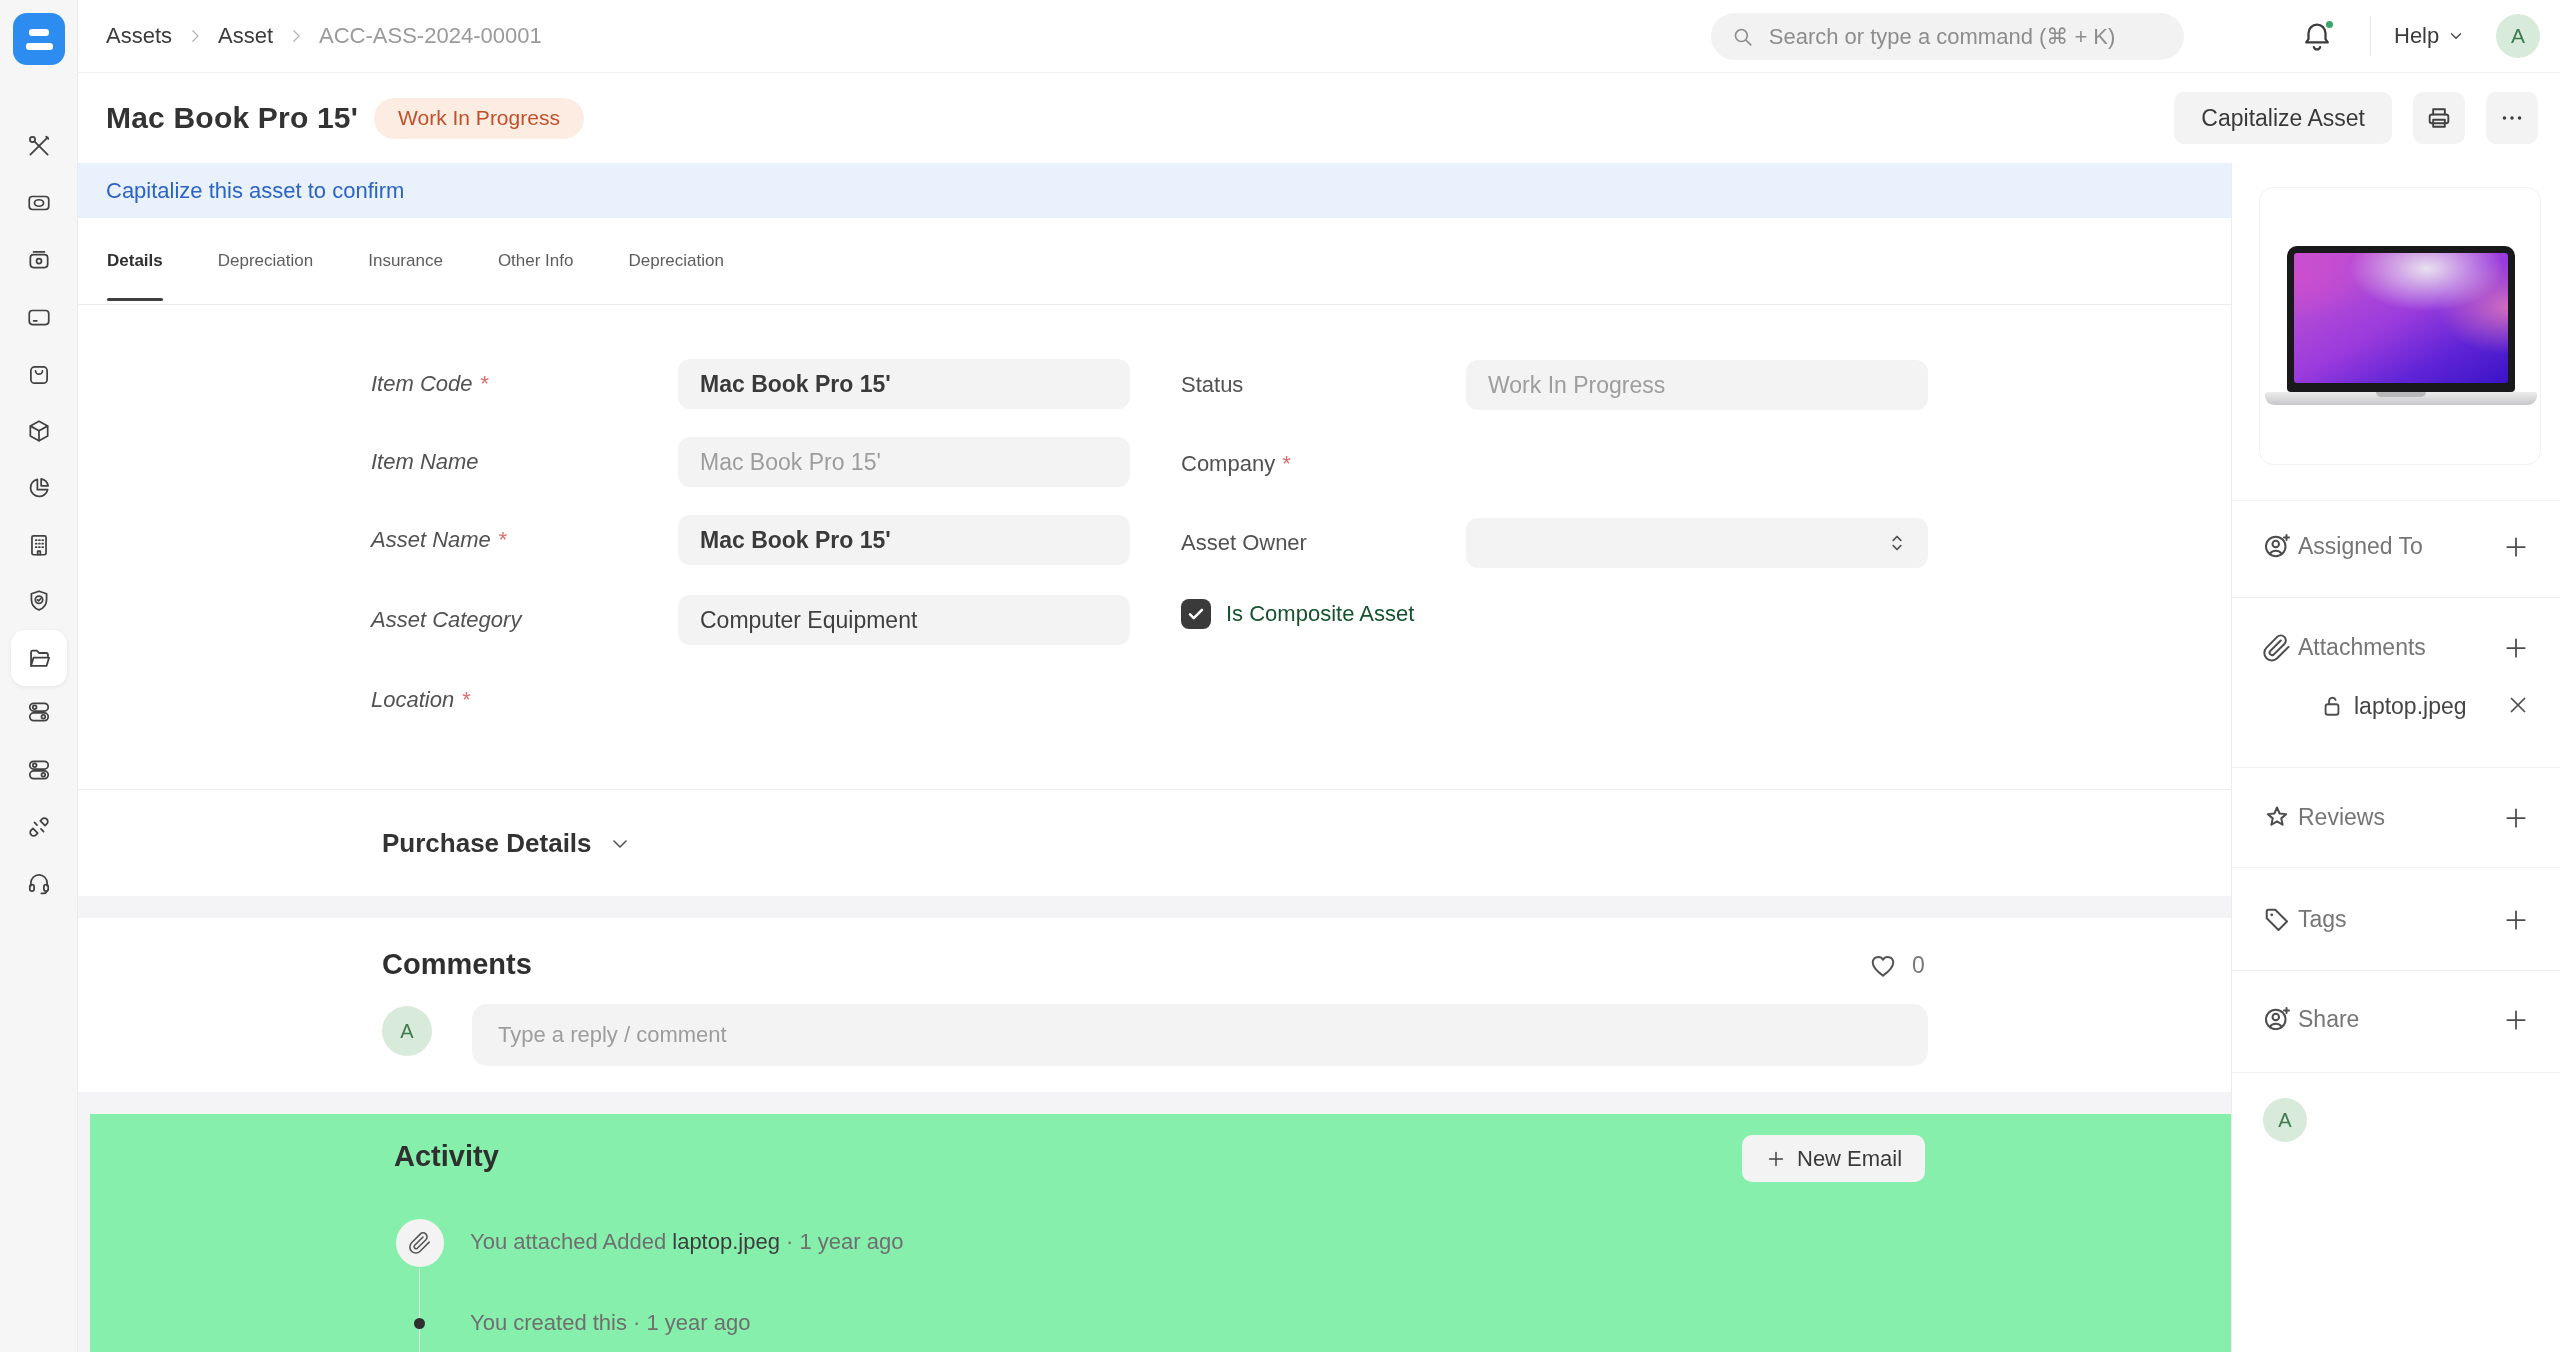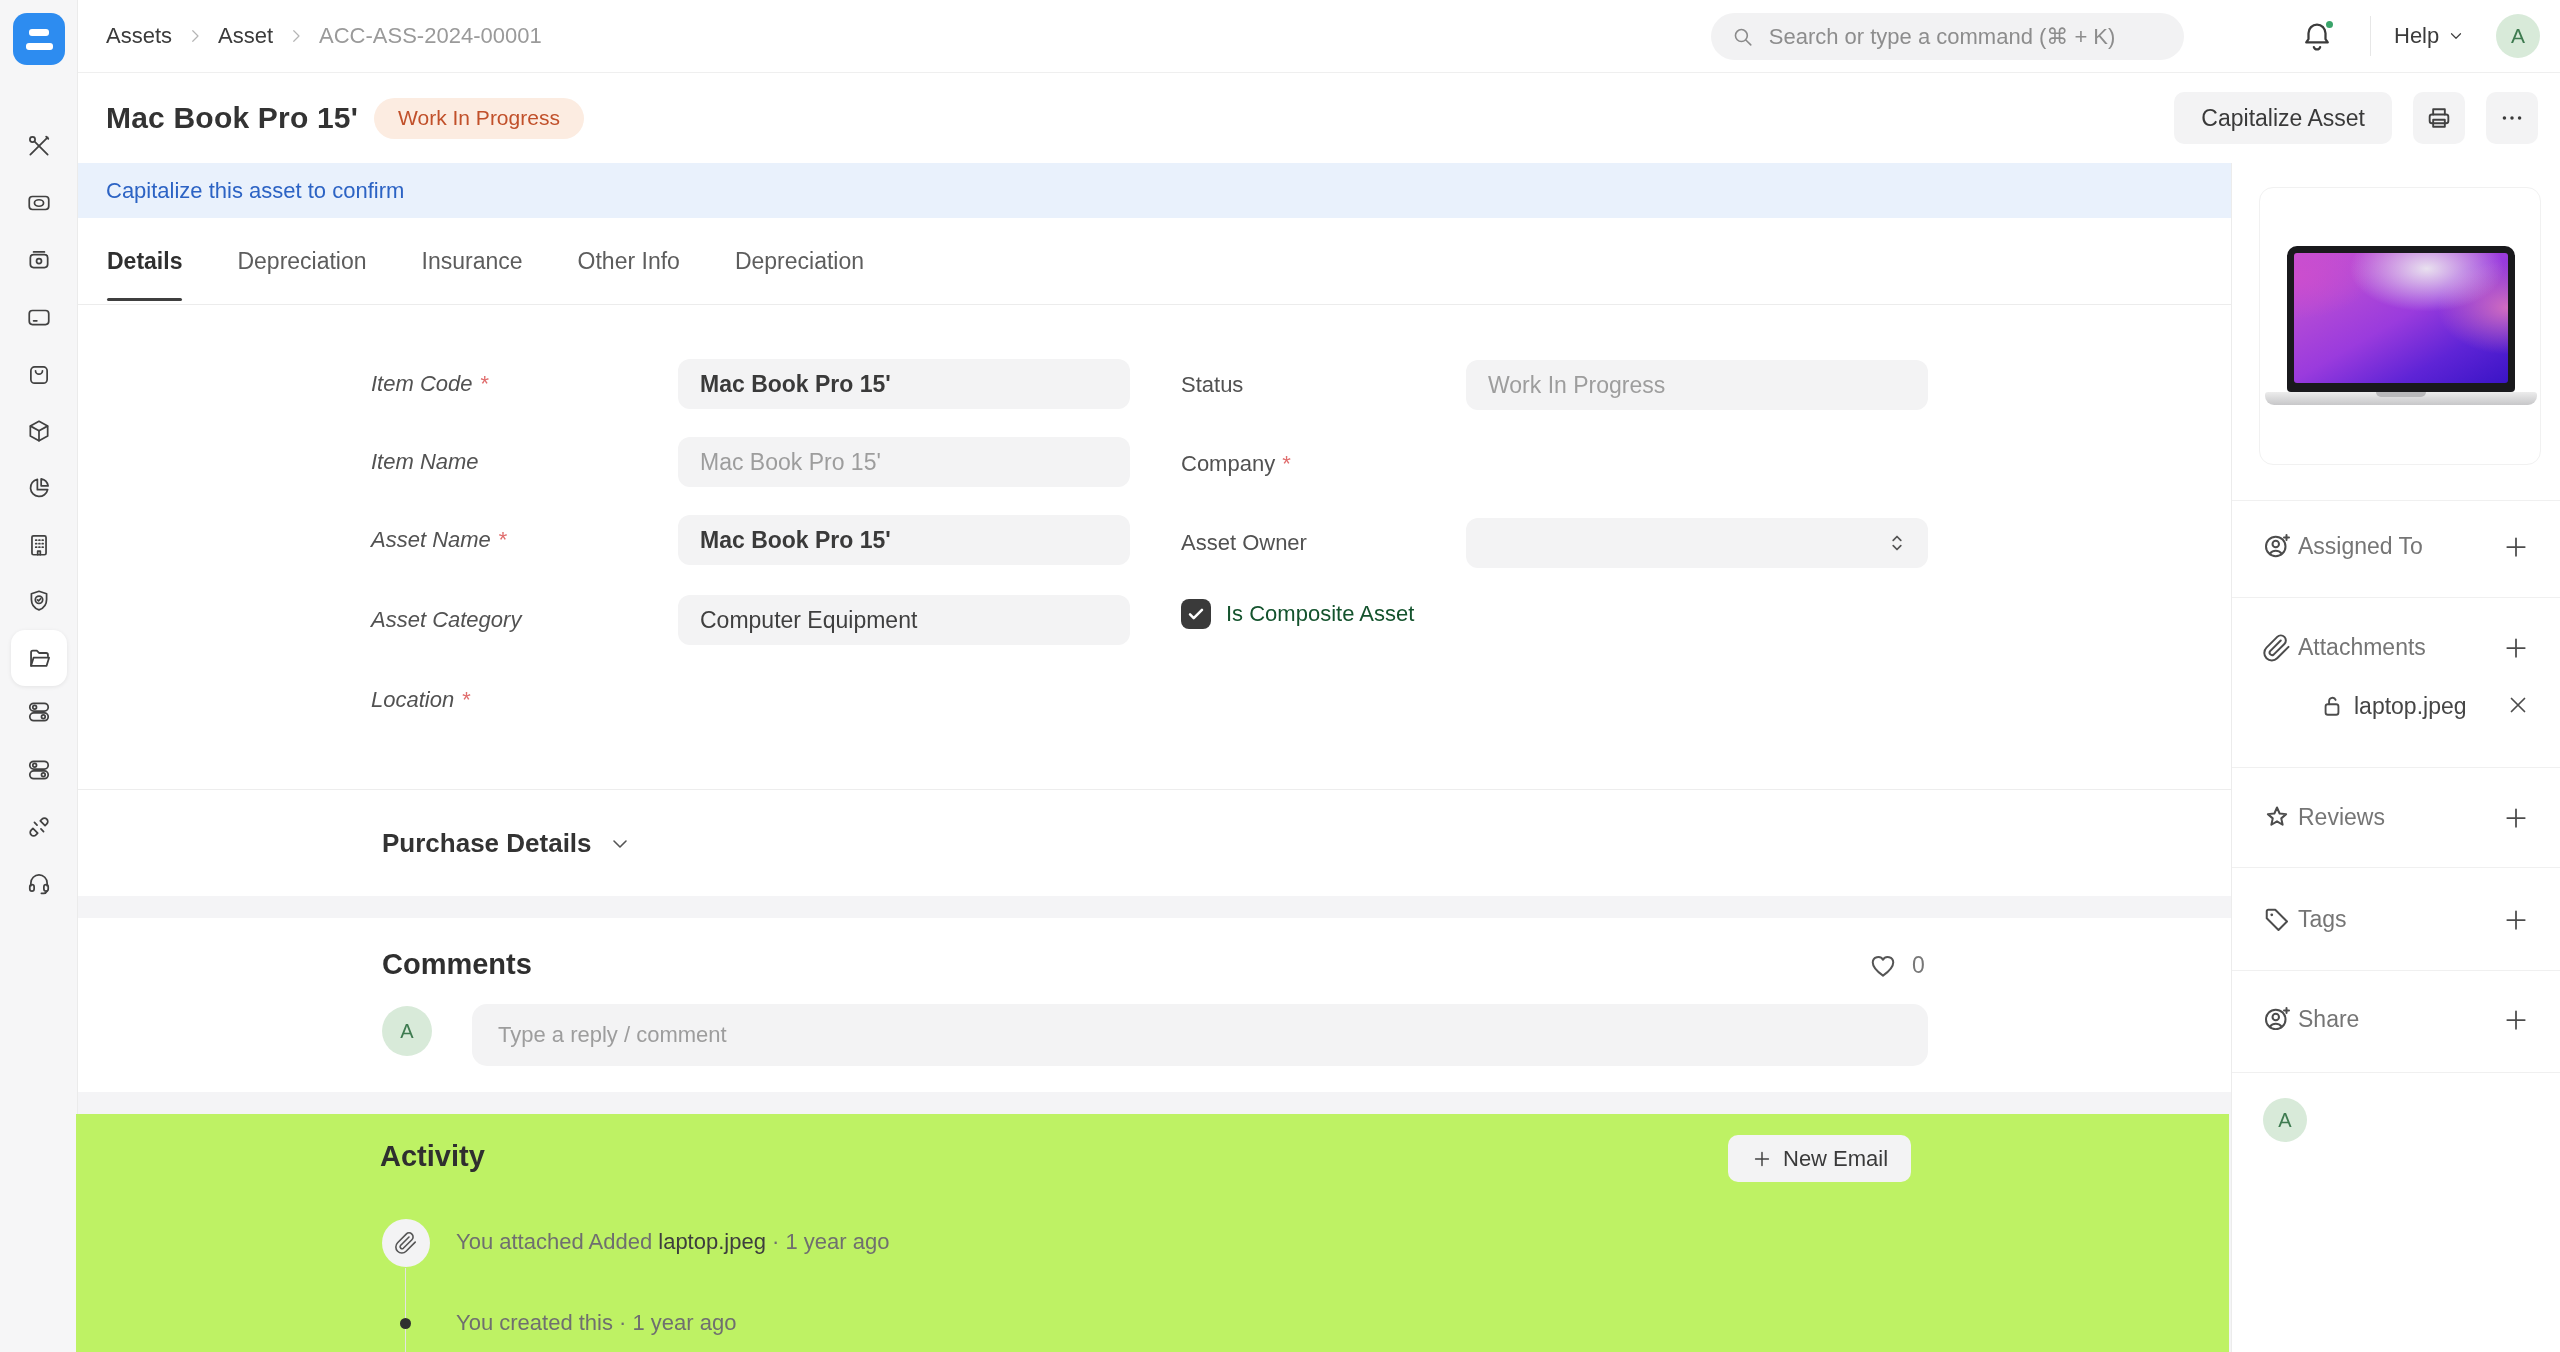--- a/index.html
+++ b/index.html
@@ -50,21 +50,21 @@
   .btn { background:#f3f3f4; border:none; border-radius:10px; cursor:pointer;
          font:22px "Liberation Sans","DejaVu Sans",sans-serif; color:#3a3a3a; }
   .btn-capitalize { height:52px; padding:0 27px; font-size:23px; font-weight:500; }
   .btn-sq { width:52px; height:52px; display:flex; align-items:center; justify-content:center; }
 
   
   .banner { left:78px; top:163px; width:2153px; height:55px; background:#e9f1fc; display:flex; align-items:center; padding-left:28px; }
   .banner a { font-size:22px; color:#2c63c4; text-decoration:none; cursor:pointer; }
   .tabs-row { left:78px; top:218px; width:2153px; height:87px; background:#fff; border-bottom:1px solid #ececec;
               display:flex; align-items:stretch; gap:55px; padding-left:29px; }
-  .tab { position:relative; display:flex; align-items:center; font-size:23px; color:#5d5d5d; cursor:pointer; }
+  .tab { position:relative; display:flex; align-items:center; font-size:17px; color:#5d5d5d; cursor:pointer; }
   .tab.active { color:#2f2f2f; font-weight:700; }
   .tab.active::after { content:""; position:absolute; left:0; right:0; bottom:3px; height:3px; background:#3f3f3f; border-radius:2px; }
 
   
   .form-sec { left:78px; top:305px; width:2153px; height:591px; background:#fff; }
   .f-label { font-size:22px; color:#525252; height:50px; display:flex; align-items:center; }
   .req { color:#e06d6d; margin-left:7px; font-size:22px; }
   .f-input { height:50px; border-radius:12px; background:#f3f3f4; display:flex; align-items:center; padding:0 22px; font-size:23px; cursor:text; }
   .v-bold { font-weight:700; color:#3a3a3a; }
   .v-normal { color:#3f3f3f; }
@@ -87,21 +87,21 @@
   .comments-head { left:304px; top:30px; }
   .like-wrap { left:1790px; top:32px; display:flex; align-items:center; gap:14px; cursor:pointer; }
   .like-wrap span { font-size:23px; color:#777; }
   .comment-avatar { left:304px; top:88px; width:50px; height:50px; font-size:20px; }
   .comment-box { left:394px; top:86px; width:1456px; height:62px; border-radius:15px; background:#f3f3f4; display:flex; align-items:center; }
   .comment-box input { border:none; outline:none; background:transparent; width:100%; padding:0 26px;
                        font:22px "Liberation Sans","DejaVu Sans",sans-serif; color:#8b5cf6; }
   .comment-box input::placeholder { color:#9d9d9d; }
 
   
-  .activity-sec { left:76px; top:1114px; width:2153px; height:238px; background:#bef264; }
+  .activity-sec { left:90px; top:1114px; width:2153px; height:238px; background:#86efac; }
   .activity-head { left:304px; top:26px; }
   .btn-new-email { left:1652px; top:21px; height:47px; padding:0 23px; display:flex; align-items:center; gap:10px; font-size:22px; }
   .tl-line { left:329px; top:154px; width:1px; height:84px; background:#e3e3e3; }
   .tl-circle { left:306px; top:105px; width:48px; height:48px; border-radius:50%; background:#f3f3f4;
                display:flex; align-items:center; justify-content:center; }
   .tl-text1 { left:380px; top:115px; font-size:22px; color:#6f6f6f; }
   .tl-text1 .file { color:#3d3d3d; font-weight:500; }
   .tl-dot { left:324px; top:204px; width:11px; height:11px; border-radius:50%; background:#2f2f2f; }
   .tl-text2 { left:380px; top:196px; font-size:22px; color:#6f6f6f; }
 

